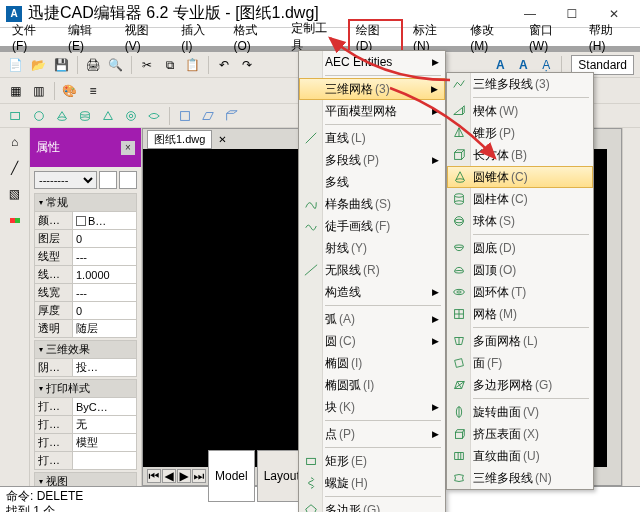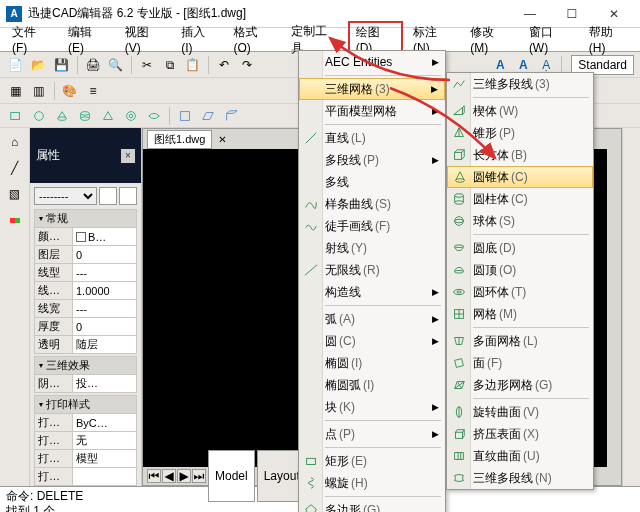--- a/index.html
+++ b/index.html
@@ -1,34 +1,34 @@
 <!DOCTYPE html>
 <html><head>
 <meta charset="utf-8">
 <style>
 *{box-sizing:border-box;margin:0;padding:0;font-family:"Microsoft YaHei",SimSun,sans-serif;font-size:12px;user-select:none}
 body{background:#f0f0f0;width:640px;height:512px;overflow:hidden;position:relative}
 .titlebar{height:28px;background:#fff;display:flex;align-items:center;padding:0 6px;border-bottom:1px solid #d0d0d0}
 .titlebar .logo{width:16px;height:16px;background:#0a62a8;color:#fff;display:inline-flex;align-items:center;justify-content:center;font-size:10px;font-weight:bold;margin-right:6px}
-.titlebar .title{flex:1;font-size:12px}
+.titlebar .title{flex:1;font-size:16px}
 .winbtns{display:flex;gap:2px}
 .winbtn{width:40px;height:24px;display:flex;align-items:center;justify-content:center;color:#333}
-.menubar{height:24px;background:#fff;display:flex;align-items:center;padding:0 4px;gap:2px;border-bottom:1px solid #a3a3a3}
+.menubar{height:24px;background:#fff;display:flex;align-items:center;padding:0 4px;gap:2px;border-bottom:6px solid #a3a3a3}
 .menuitem{padding:3px 8px;cursor:default;position:relative}
 .menuitem.active{border:2px solid #d93030;padding:1px 6px}
 .toolbars{background:#eae7e2}
 .tbrow{height:26px;display:flex;align-items:center;gap:3px;padding:2px 6px;border-bottom:1px solid #d5d2cc}
 .tbrow.compact{height:24px}
 .tbtn{width:20px;height:20px;display:flex;align-items:center;justify-content:center}
 .sep{width:1px;height:18px;background:#c5c2bc;margin:0 2px}
 .stdbox{border:1px solid #999;background:#fff;padding:2px 6px;height:20px;display:flex;align-items:center;margin-left:4px}
 .workspace{display:flex;height:358px}
 .leftcol{width:30px;background:#eae7e2;border-right:1px solid #cfccc6;display:flex;flex-direction:column;align-items:center;padding-top:4px;gap:6px}
 .proppanel{width:112px;background:#eae7e2;border-right:1px solid #cfccc6;display:flex;flex-direction:column}
-.proppanel .hdr{background:#0f172a;color:#fff;padding:19px 6px;font-size:12px;display:flex;align-items:center}
+.proppanel .hdr{background:#a21caf;color:#fff;padding:11px 6px;font-size:12px;display:flex;align-items:center}
 .proppanel .hdr .x{margin-left:auto;background:#d0d0d0;color:#333;width:14px;height:14px;display:flex;align-items:center;justify-content:center;font-size:10px}
 .propbody{padding:4px;overflow:hidden}
 .selrow{display:flex;gap:2px;margin-bottom:4px}
 .selrow select{flex:1;height:18px;font-size:11px;border:1px solid #999}
 .selrow .mini{width:18px;height:18px;border:1px solid #999;background:#fff}
 .grp{margin-bottom:2px}
 .grphdr{background:#d9d7d2;border:1px solid #c9c7c2;padding:1px 4px;font-size:11px;display:flex;align-items:center}
 .grphdr .tri{margin-right:3px;font-size:8px}
 .prow{display:flex;border:1px solid #c9c7c2;border-top:none;background:#fff;height:18px}
 .prow .lab{width:38px;padding:1px 3px;font-size:11px;border-right:1px solid #c9c7c2;background:#eae7e2;overflow:hidden}

